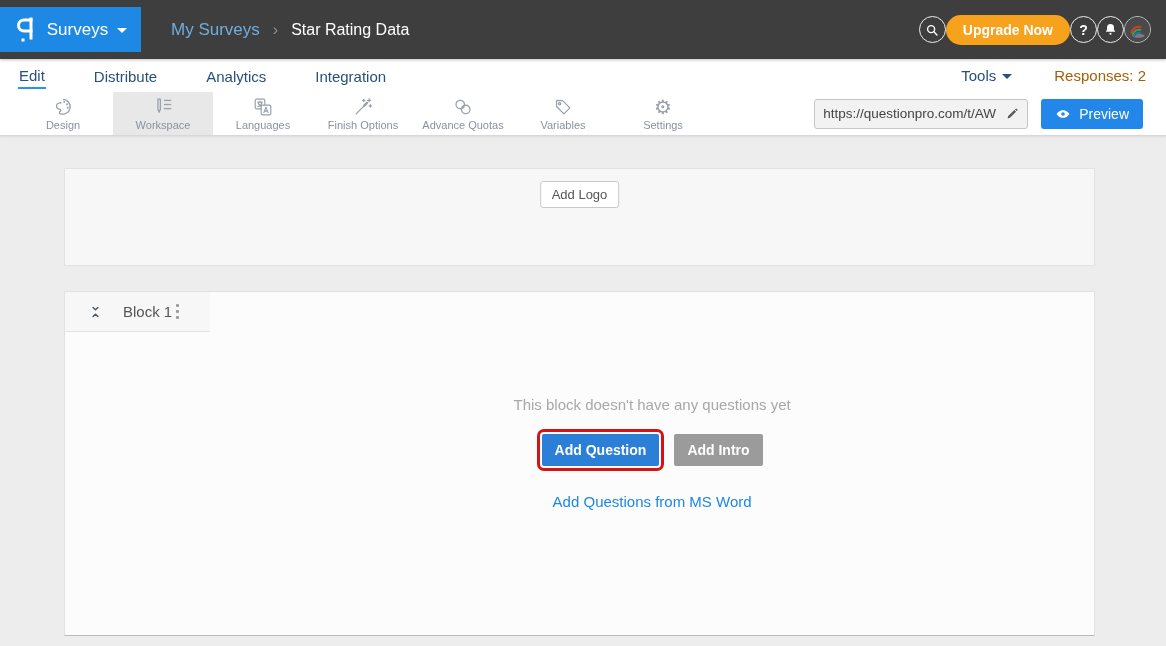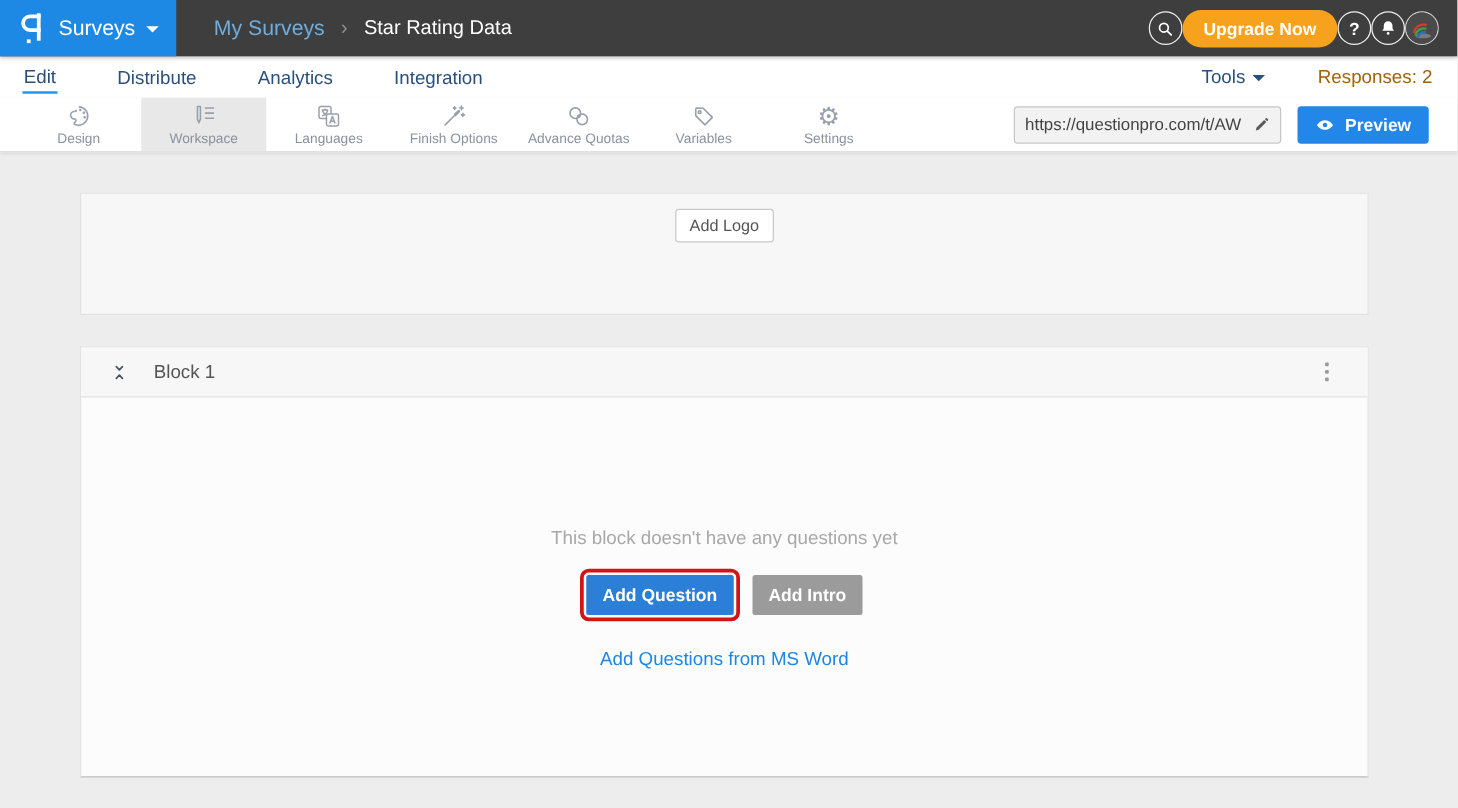--- a/index.html
+++ b/index.html
@@ -6,21 +6,21 @@
   html, body { width: 1166px; height: 646px; }
   body {
     font-family: "Liberation Sans", sans-serif;
     background: #ededed;
     overflow: hidden;
     color: #333;
   }
 
   
   .topbar {
-    height: 45px;
+    height: 59px;
     background: #3e3e3e;
     display: flex;
     align-items: center;
     position: relative;
     z-index: 6;
     box-shadow: 0 1px 3px rgba(0,0,0,.25);
   }
   .brand {
     width: 141px; height: 45px;
     background: #1e88e5;
@@ -94,38 +94,38 @@
     border: 1px solid #c6c6c6; border-radius: 3px;
     display: flex; align-items: center; padding: 0 8px;
   }
   .url-input {
     border: none; background: transparent; flex: 1; min-width: 0;
     font-size: 13.5px; color: #444; outline: none;
     font-family: "Liberation Sans", sans-serif;
   }
   .preview-btn {
     height: 30px; background: #2287e8; color: #fff; border: none; border-radius: 3px;
-    font-size: 14px; font-weight: bold; display: flex; gap: 8px; align-items: center;
+    font-size: 14px; font-weight: normal; display: flex; gap: 8px; align-items: center;
     padding: 0 14px; cursor: pointer; font-family: "Liberation Sans", sans-serif;
   }
 
   
   .main { padding: 32px 0 0 64px; }
   .card { width: 1031px; border: 1px solid #e2e2e2; }
 
   .survey-card { height: 98px; background: #f7f7f7; position: relative; margin-bottom: 25px; }
   .add-logo-btn {
     position: absolute; top: 12px; left: 50%; transform: translateX(-50%);
     background: #fff; border: 1px solid #c9c9c9; border-radius: 3px;
     font-size: 13px; color: #555; padding: 5px 11px; cursor: pointer;
     font-family: "Liberation Sans", sans-serif;
   }
   .survey-title { position: absolute; left: 30px; bottom: 13px; color: #4a8fd4; font-size: 24px; font-weight: 400; }
 
-  .block-card { height: 345px; background: #fcfcfc; border-bottom-color: #b9b9b9; display: flex; flex-direction: column; }
+  .block-card { height: 345px; background: #fcfcfc; border-bottom-color: #b9b9b9; display: flex; flex-direction: row; }
   .block-header {
     height: 40px; background: #f7f7f7; border-bottom: 1px solid #e3e3e3;
     display: flex; align-items: center; padding: 0 24px; flex: none;
   }
   .collapse-btn { background: none; border: none; cursor: pointer; display: flex; padding: 0; margin-right: 21px; }
   .block-name { font-size: 15px; color: #555; }
   .kebab-btn { margin-left: auto; margin-right: 3px; background: none; border: none; cursor: pointer; display: flex; flex-direction: column; gap: 3px; padding: 4px; }
   .kebab-btn i { width: 3px; height: 3px; background: #9a9a9a; border-radius: 1px; }
 
   .block-body { flex: 1; display: flex; flex-direction: column; align-items: center; padding-top: 104px; }

